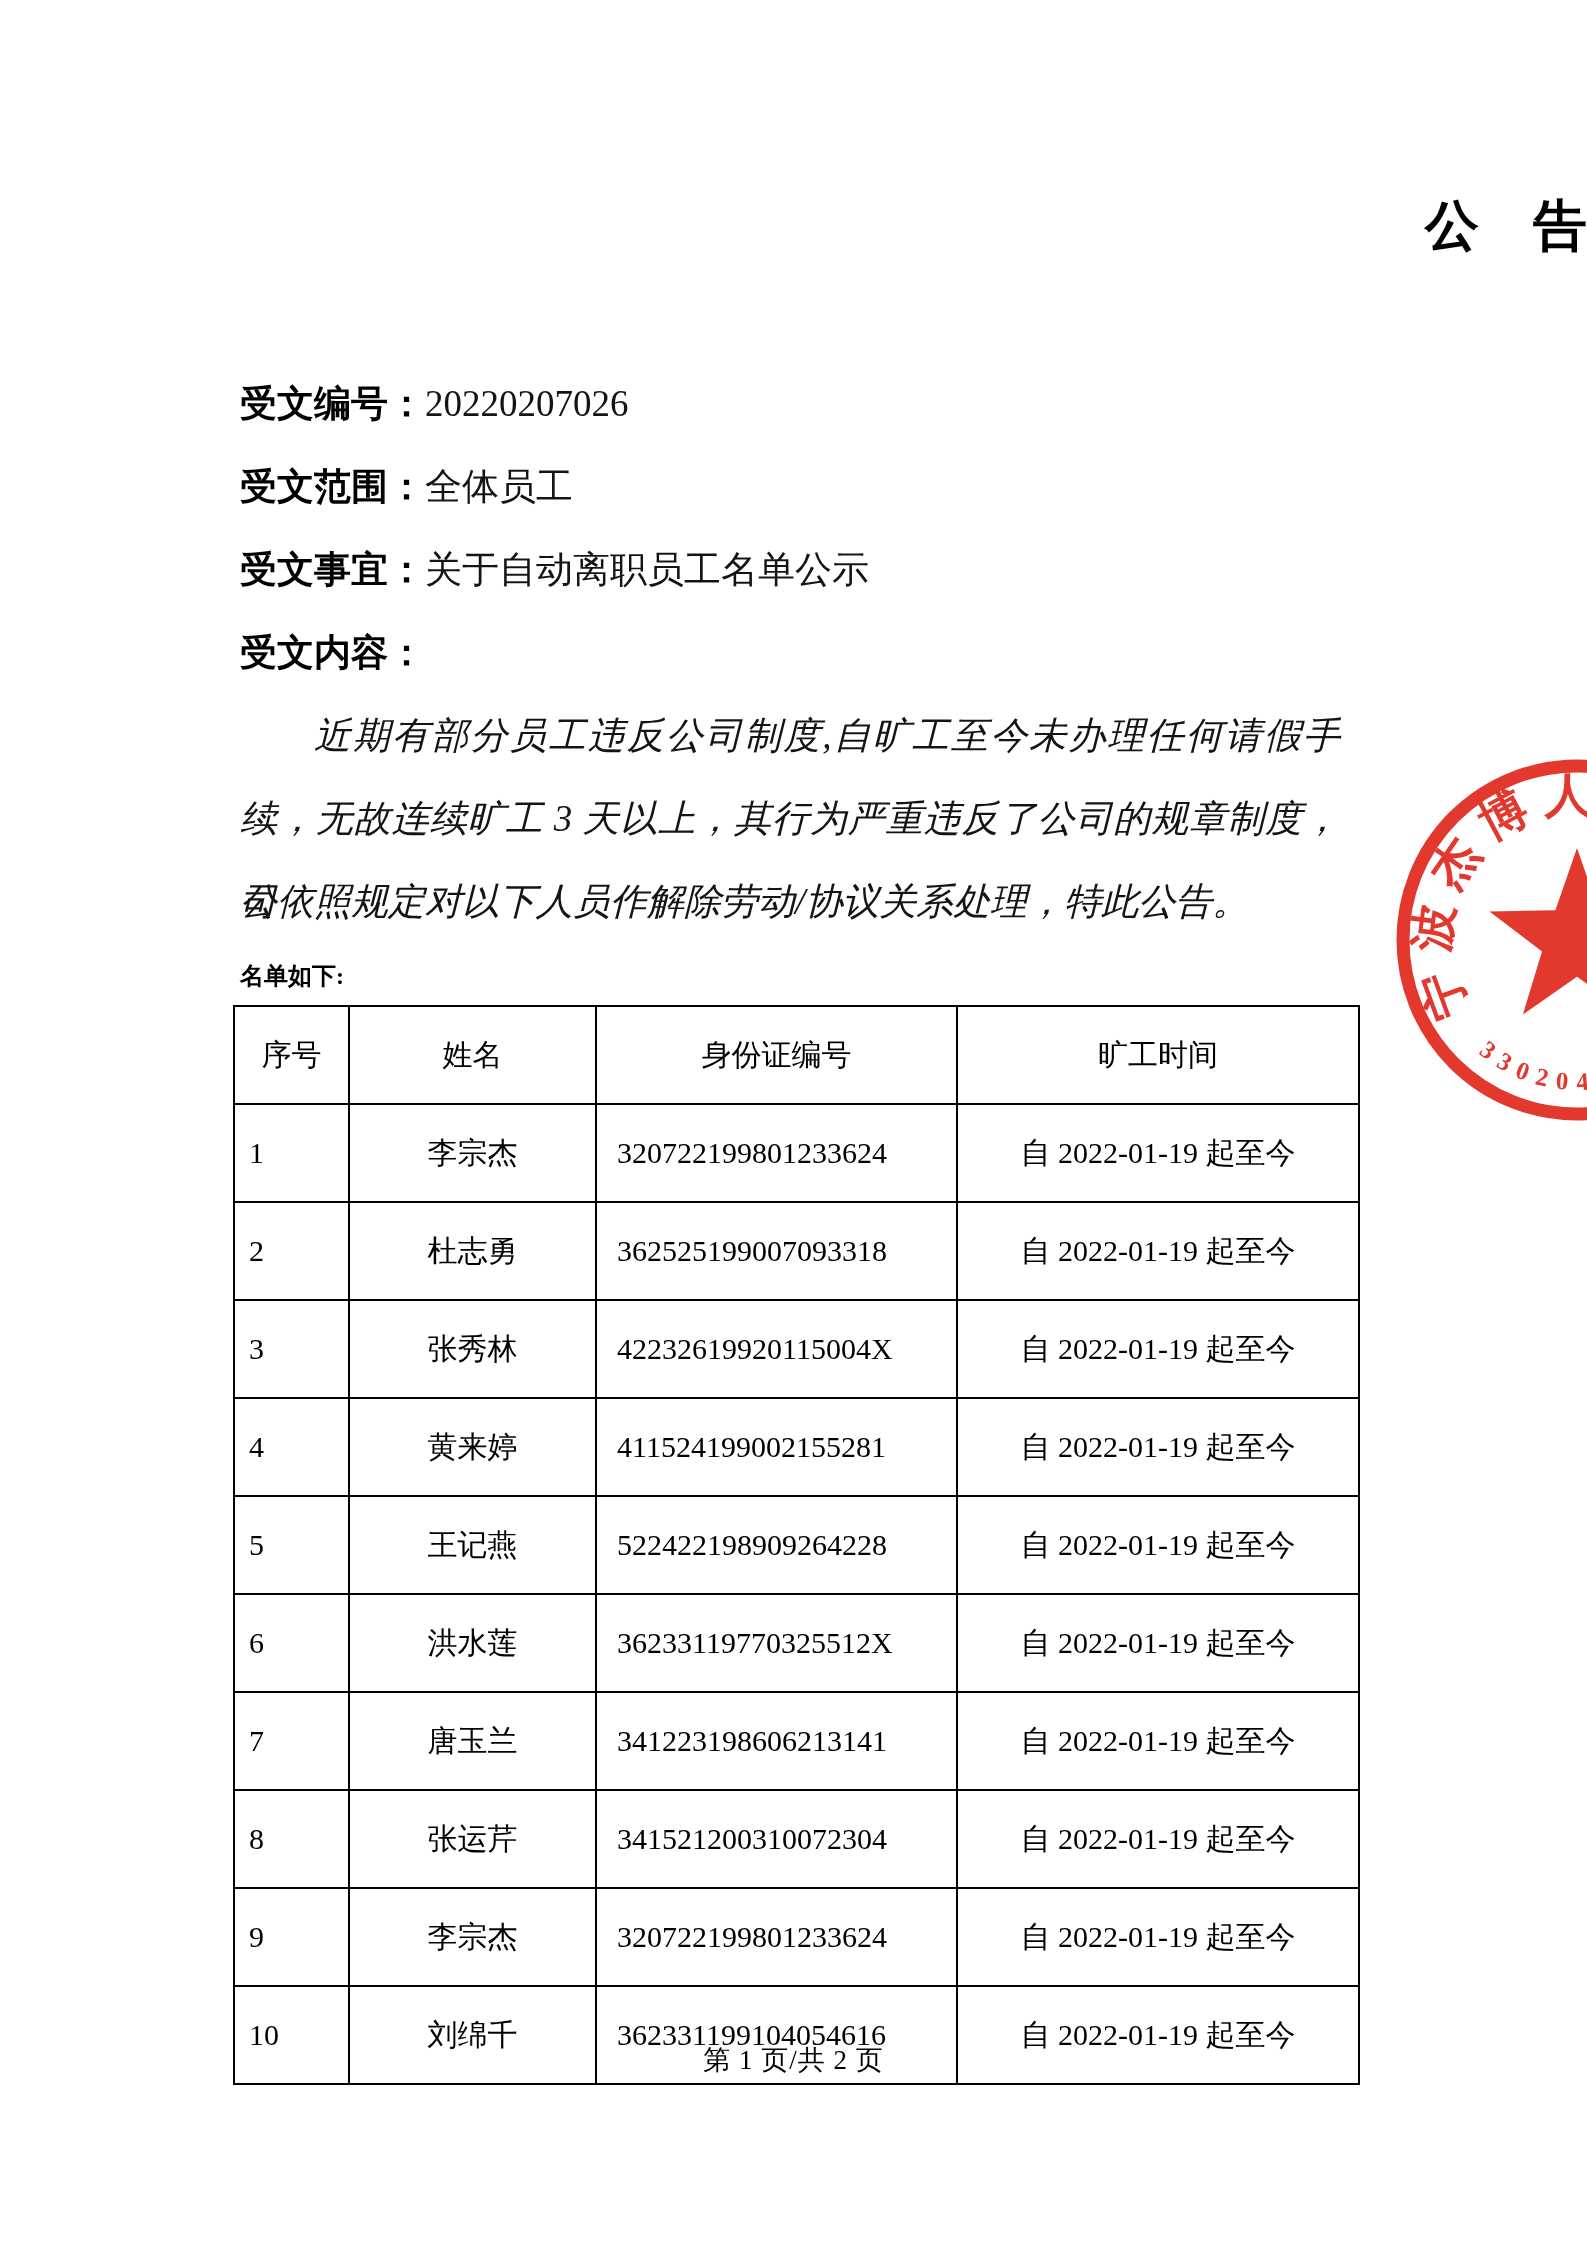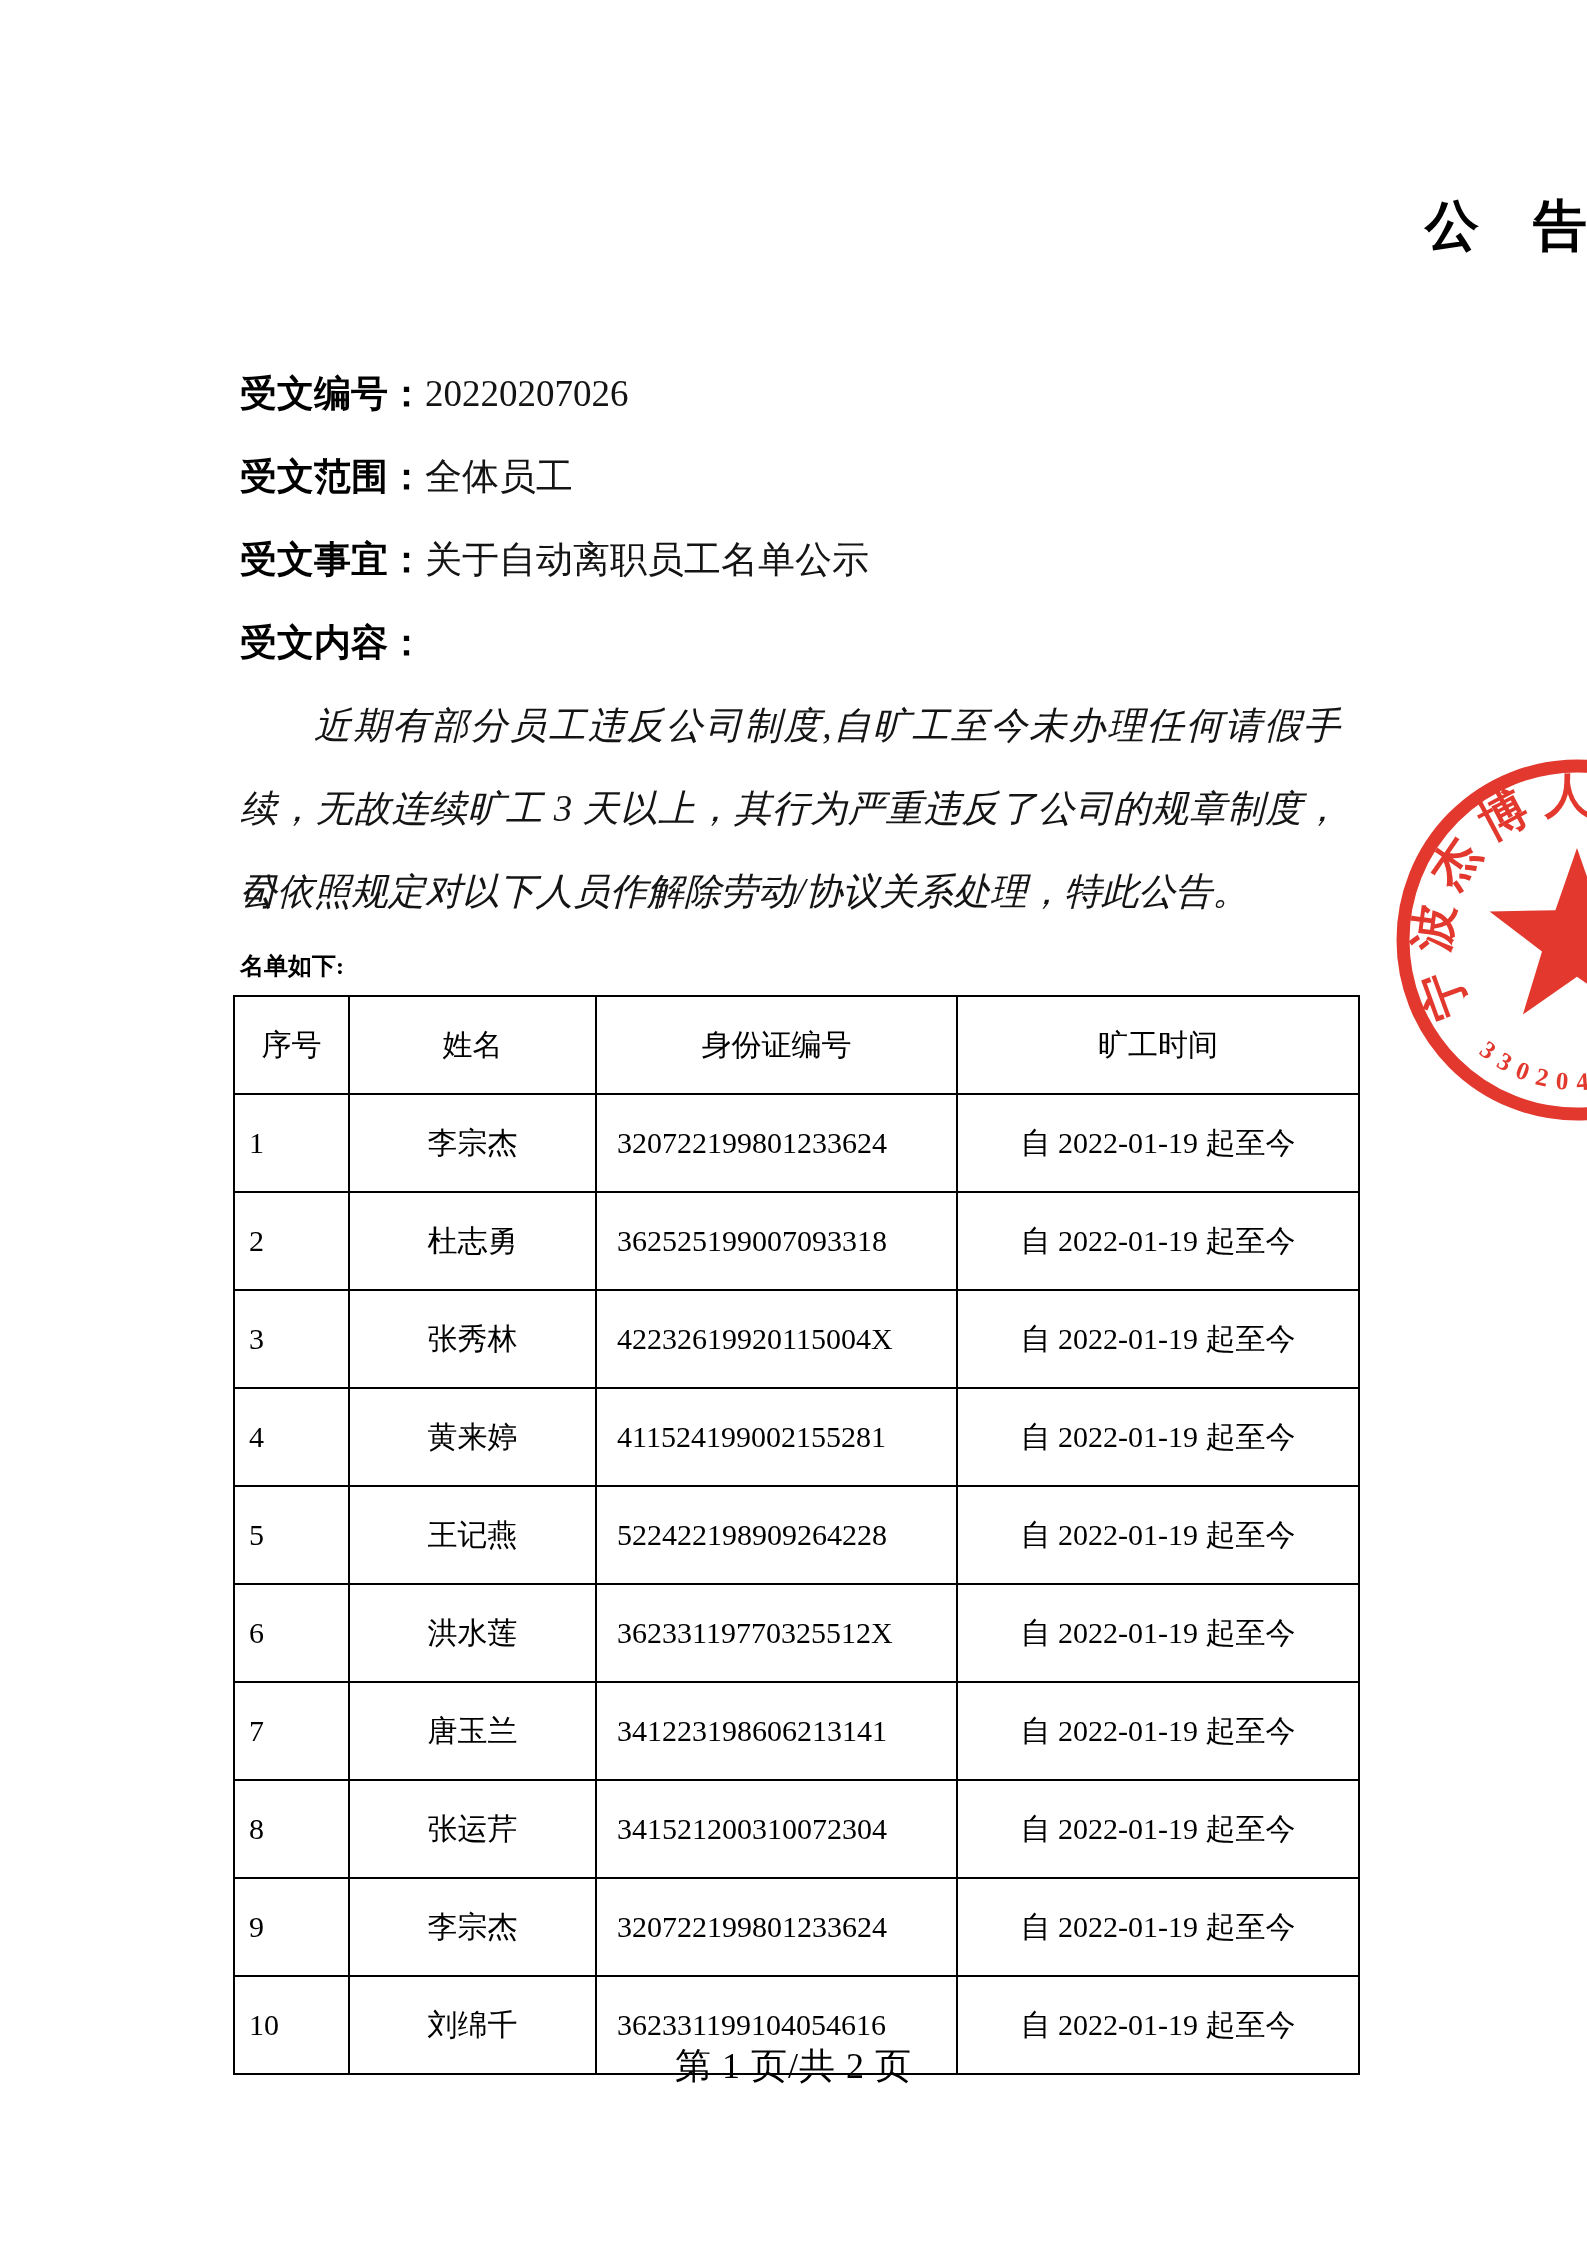--- a/index.html
+++ b/index.html
@@ -14,21 +14,21 @@
 
   
   .doc-title {
     position:absolute; top:186px; left:0; width:100%;
     text-align:right; font-size:54px; font-weight:bold;
     line-height:80px; color:#000;
   }
 
   
   .content {
-    position:absolute; top:352px; left:240px; width:1100px;
+    position:absolute; top:362px; left:240px; width:1100px;
     font-size:37px;
   }
   .line { height:83px; line-height:83px; white-space:nowrap; }
   .meta-label { font-weight:bold; color:#000; }
   .meta-value { font-weight:normal; }
   .para-line { height:83px; line-height:83px; white-space:normal;font-style:italic; }
   .para-line.stretch { text-align:justify; text-align-last:justify; }
   .para-line.indent { text-indent:2em; }
   .list-intro {
     height:58px; line-height:66px; font-size:24px; font-weight:bold; color:#000;
@@ -46,21 +46,21 @@
   }
   .roster-table th { text-align:center; }
   td.col-index { text-align:left; padding-left:14px; }
   td.col-name  { text-align:center; padding-left:16px; }
   td.col-id    { text-align:left; padding-left:20px; }
   td.col-time  { text-align:center; }
 
   
   .page-footer {
     position:absolute; top:2042px; left:50%; transform:translateX(-50%);
-    font-size:36px; color:#000; letter-spacing:1px; white-space:nowrap;
+    font-size:27px; color:#000; letter-spacing:1px; white-space:nowrap;
   }
 
   
   .stamp { position:absolute; left:1347px; top:710px; opacity:0.93; }
   .stamp-ring { fill:none; stroke:var(--stamp-color); stroke-width:13px; }
   .stamp-star { fill:var(--stamp-color); }
   .stamp-company {
     font-family:"Liberation Serif","DejaVu Serif",serif;
     font-size:47px; font-weight:bold; fill:var(--stamp-color); letter-spacing:14px;
   }

